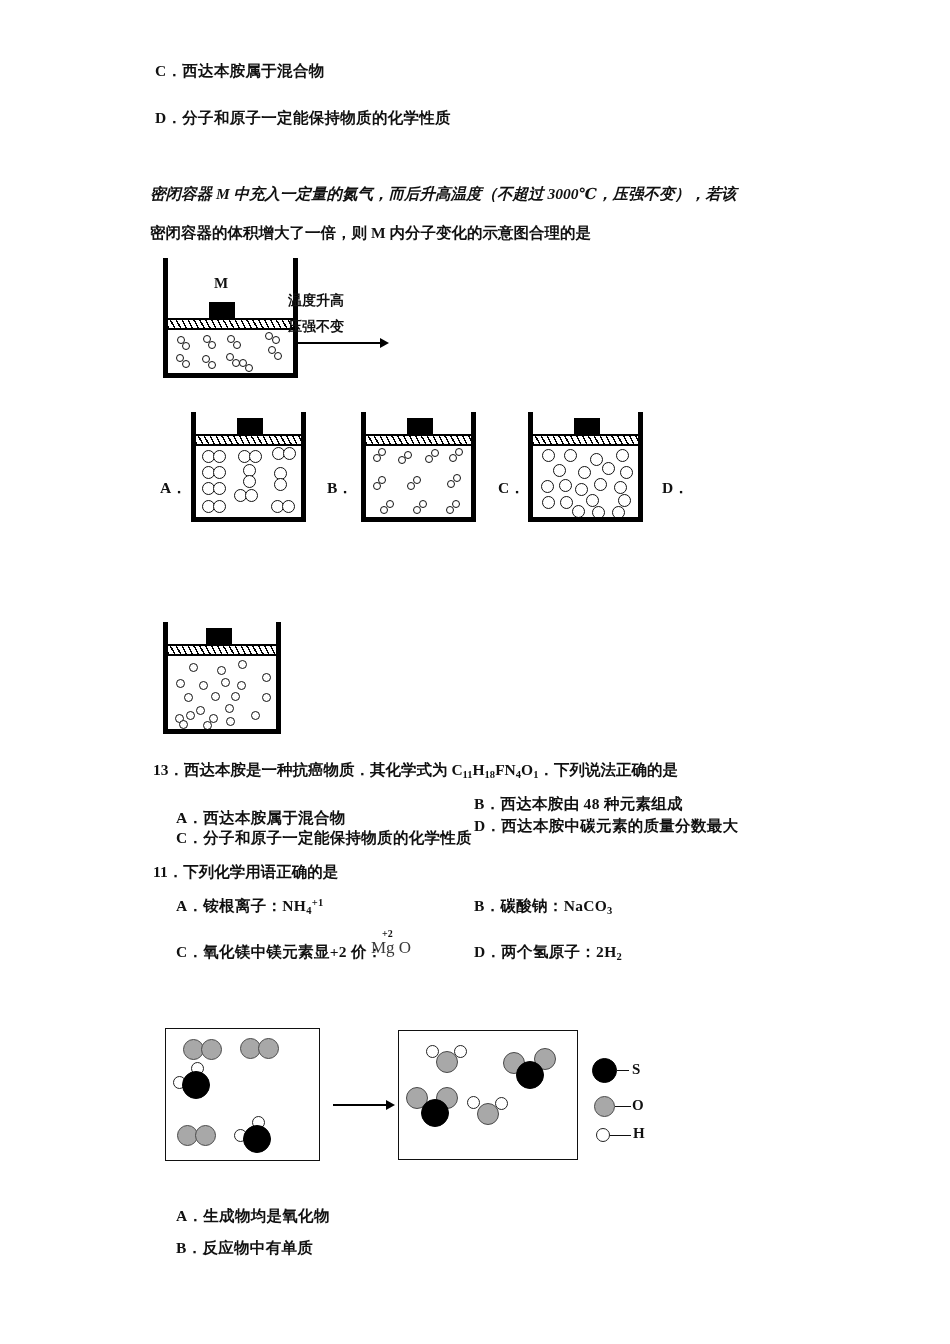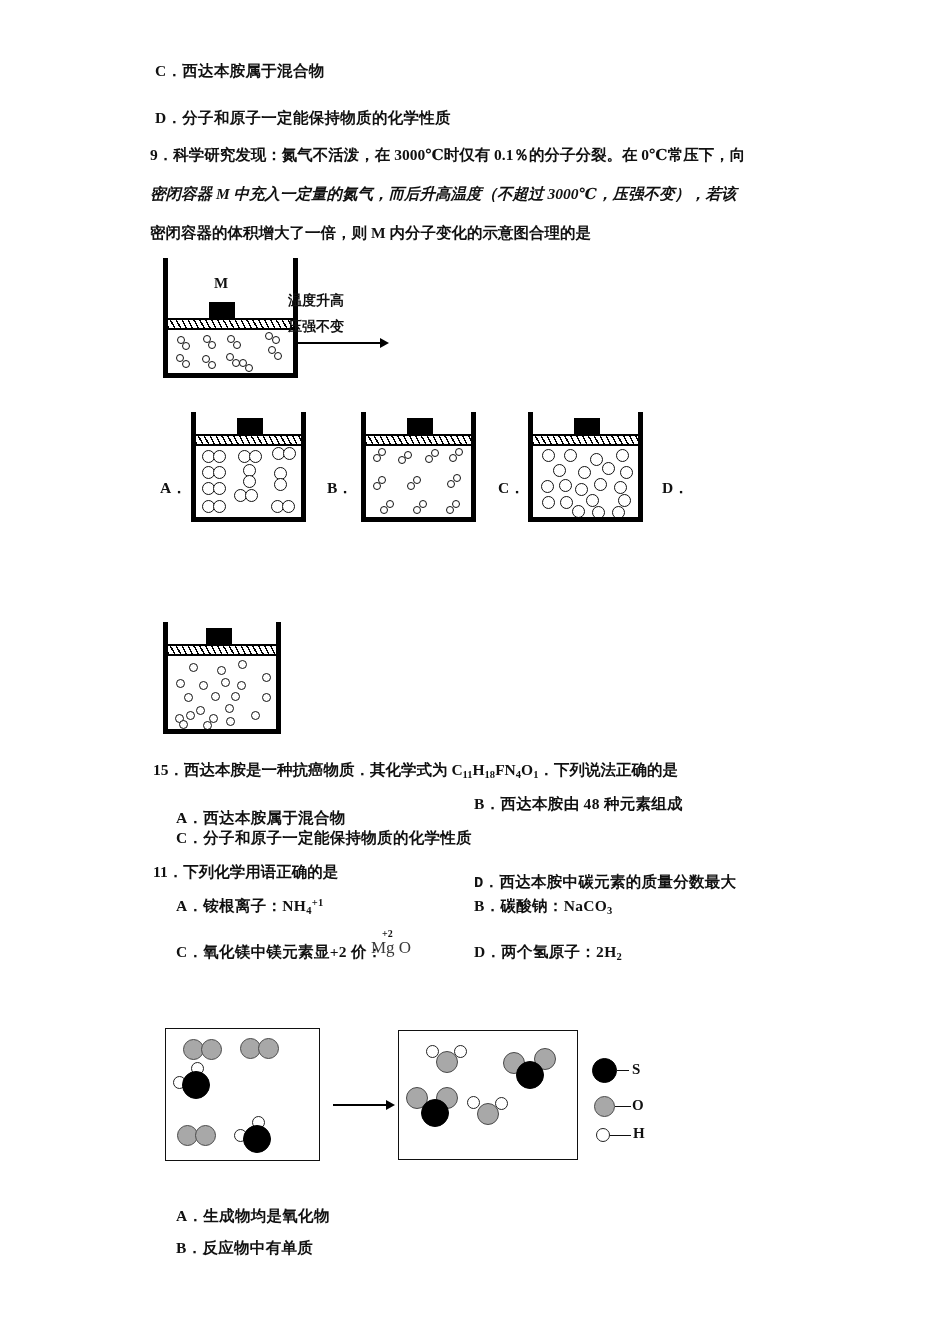--- a/index.html
+++ b/index.html
@@ -128,21 +128,20 @@
   }
 </style>
 </head>
 <body>
 
 <div id="page">
 
   <div class="txt" style="left:155px; top:61px;">C．西达本胺属于混合物</div>
   <div class="txt" style="left:155px; top:108px;">D．分子和原子一定能保持物质的化学性质</div>
 
-  <div class="q-line" style="left:150px; top:145px;">9．科学研究发现：氮气不活泼，在 3000℃时仅有 0.1％的分子分裂。在 0℃常压下，向</div>
   <div class="q-line" style="left:150px; top:184px;font-style:italic;">密闭容器 M 中充入一定量的氮气，而后升高温度（不超过 3000℃，压强不变），若该</div>
   <div class="q-line" style="left:150px; top:223px;">密闭容器的体积增大了一倍，则 M 内分子变化的示意图合理的是</div>
 
   <div class="vessel" style="left:163px; top:258px; width:135px; height:120px;">
     <div class="wall-left" style="left:0;    top:0;   width:5px; height:120px;"></div>
     <div class="wall-right" style="left:130px; top:0;  width:5px; height:120px;"></div>
     <div class="floor" style="left:0;  top:115px; width:135px; height:5px;"></div>
     <div class="piston" style="left:5px; top:60px; width:125px; height:8px;"></div>
     <div class="knob" style="left:46px; top:44px; width:26px; height:17px;"></div>
     <div class="gasbox" style="left:6px; top:70px; width:123px; height:45px;">
@@ -328,26 +327,26 @@
       <div class="atom sm" style="left:40px; top:60px; width:9px; height:9px;"></div>
       <div class="atom sm" style="left:57px; top:63px; width:9px; height:9px;"></div>
       <div class="atom sm" style="left:82px; top:57px; width:9px; height:9px;"></div>
 
       <div class="atom sm" style="left:10px; top:66px; width:9px; height:9px;"></div>
       <div class="atom sm" style="left:34px; top:67px; width:9px; height:9px;"></div>
     </div>
   </div>
 
   <div class="q-line" style="left:153px; top:760px;">
-    <span>15．西达本胺是一种抗癌物质．其化学式为 </span><span>C<sub>11</sub>H<sub>18</sub>FN<sub>4</sub>O<sub>1</sub></span><span>．下列说法正确的是</span>
+    <span>13．西达本胺是一种抗癌物质．其化学式为 </span><span>C<sub>11</sub>H<sub>18</sub>FN<sub>4</sub>O<sub>1</sub></span><span>．下列说法正确的是</span>
   </div>
   <div class="txt" style="left:176px; top:808px;">A．西达本胺属于混合物</div>
   <div class="txt" style="left:474px; top:794px;">B．西达本胺由 48 种元素组成</div>
   <div class="txt" style="left:176px; top:828px;">C．分子和原子一定能保持物质的化学性质</div>
-  <div class="txt" style="left:474px; top:872px;font-family:Liberation Mono, monospace;">D．西达本胺中碳元素的质量分数最大</div>
+  <div class="txt" style="left:474px; top:816px;">D．西达本胺中碳元素的质量分数最大</div>
 
   <div class="q-line" style="left:153px; top:862px;">11．下列化学用语正确的是</div>
 
   <div class="txt" style="left:176px; top:896px;">
     A．铵根离子：NH<sub>4</sub><sup>+1</sup>
   </div>
   <div class="txt" style="left:474px; top:896px;">
     B．碳酸钠：NaCO<sub>3</sub>
   </div>
   <div class="txt" style="left:176px; top:942px;">C．氧化镁中镁元素显+2 价：</div>

